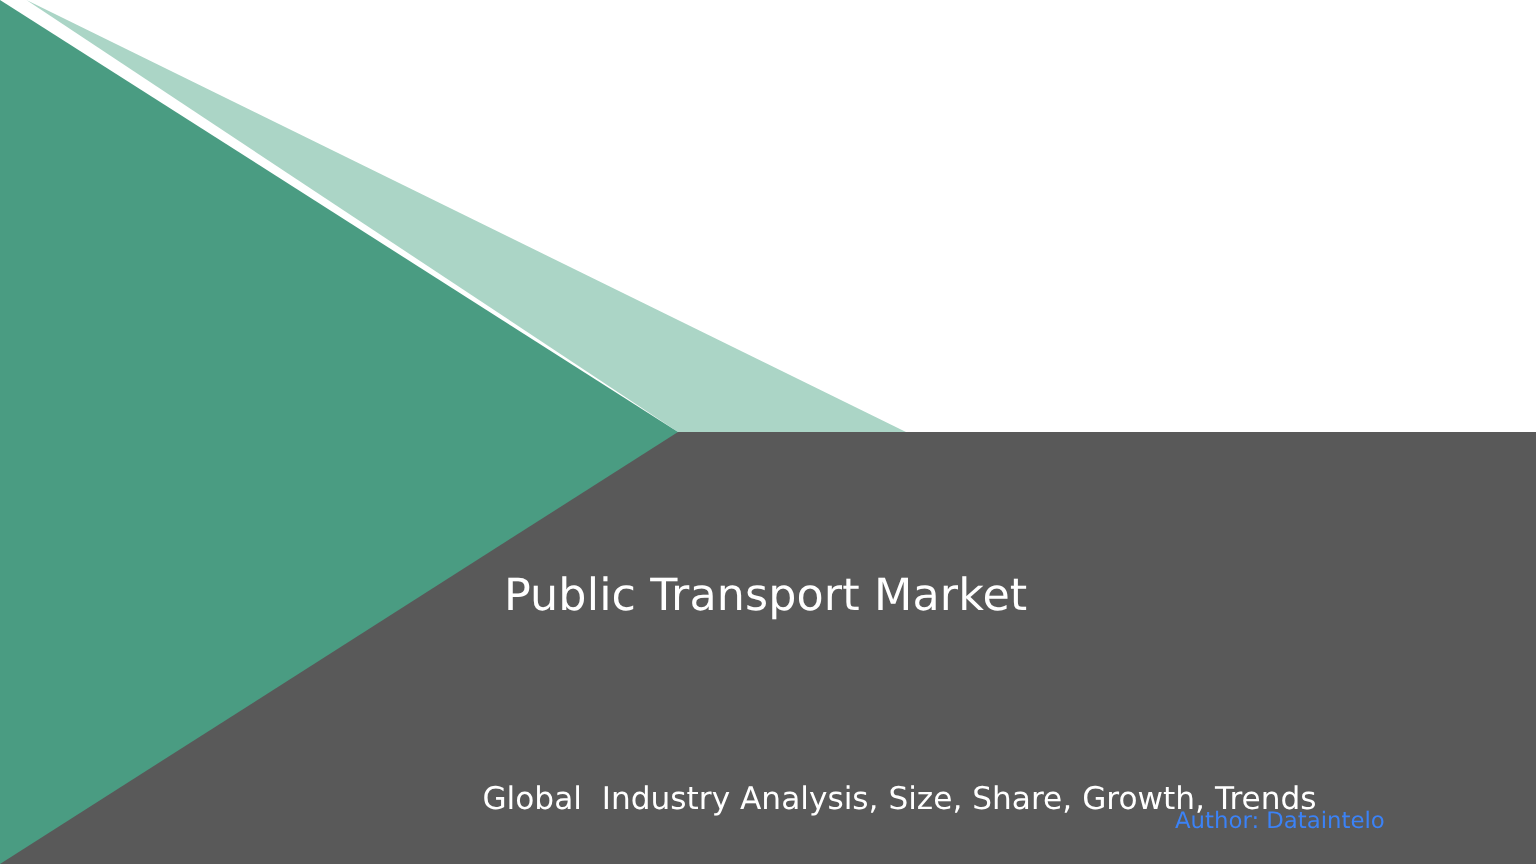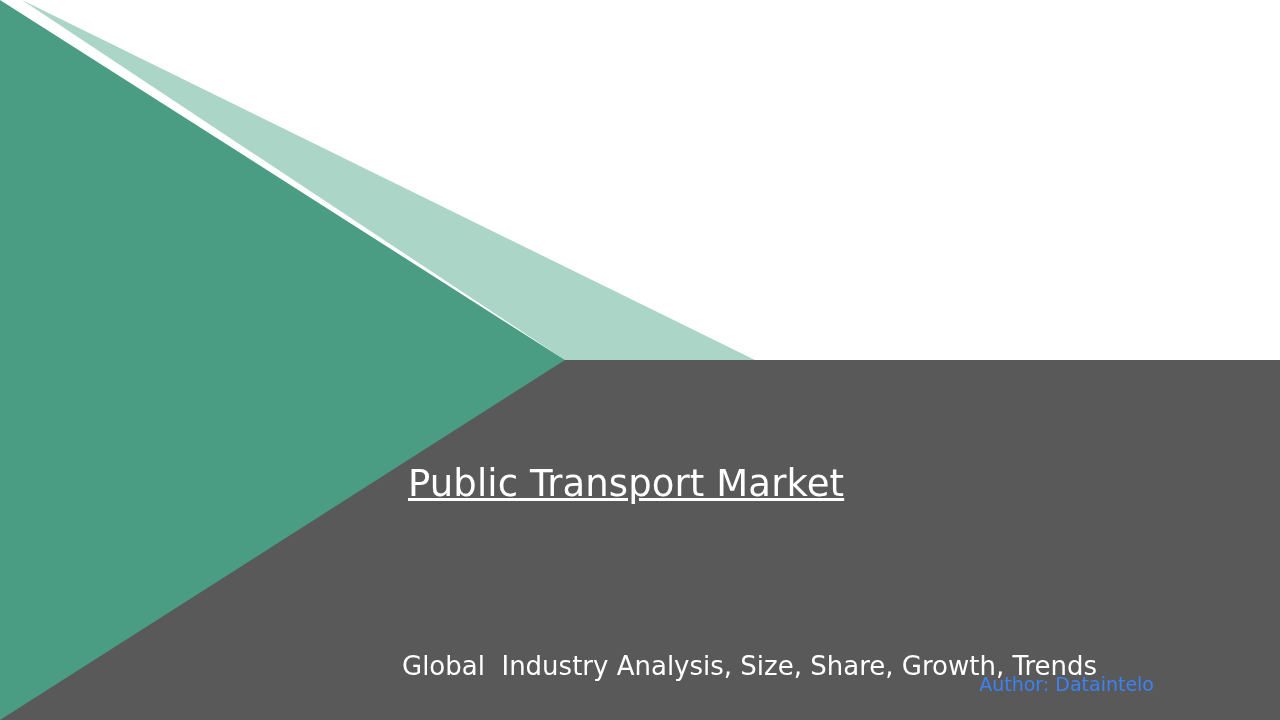--- a/index.html
+++ b/index.html
@@ -44,28 +44,27 @@
     position: absolute;
     left: 0;
     top: 0;
     width: 1280px;
     height: 720px;
   }
   .title {
     position: absolute;
     left: 408px;
     top: 462px;
-    margin: 0;
+    margin: 12px;
     font-size: 37px;
     font-weight: 400;
     line-height: 1.18;
     letter-spacing: 0.1px;
     color: #ffffff;
     white-space: pre;
-    text-decoration: underline;
   }
   .subtitle {
     position: absolute;
     left: 402px;
     top: 536px;
     width: 800px;
     margin: 0;
     font-size: 26px;
     font-weight: 400;
     line-height: 52px;

